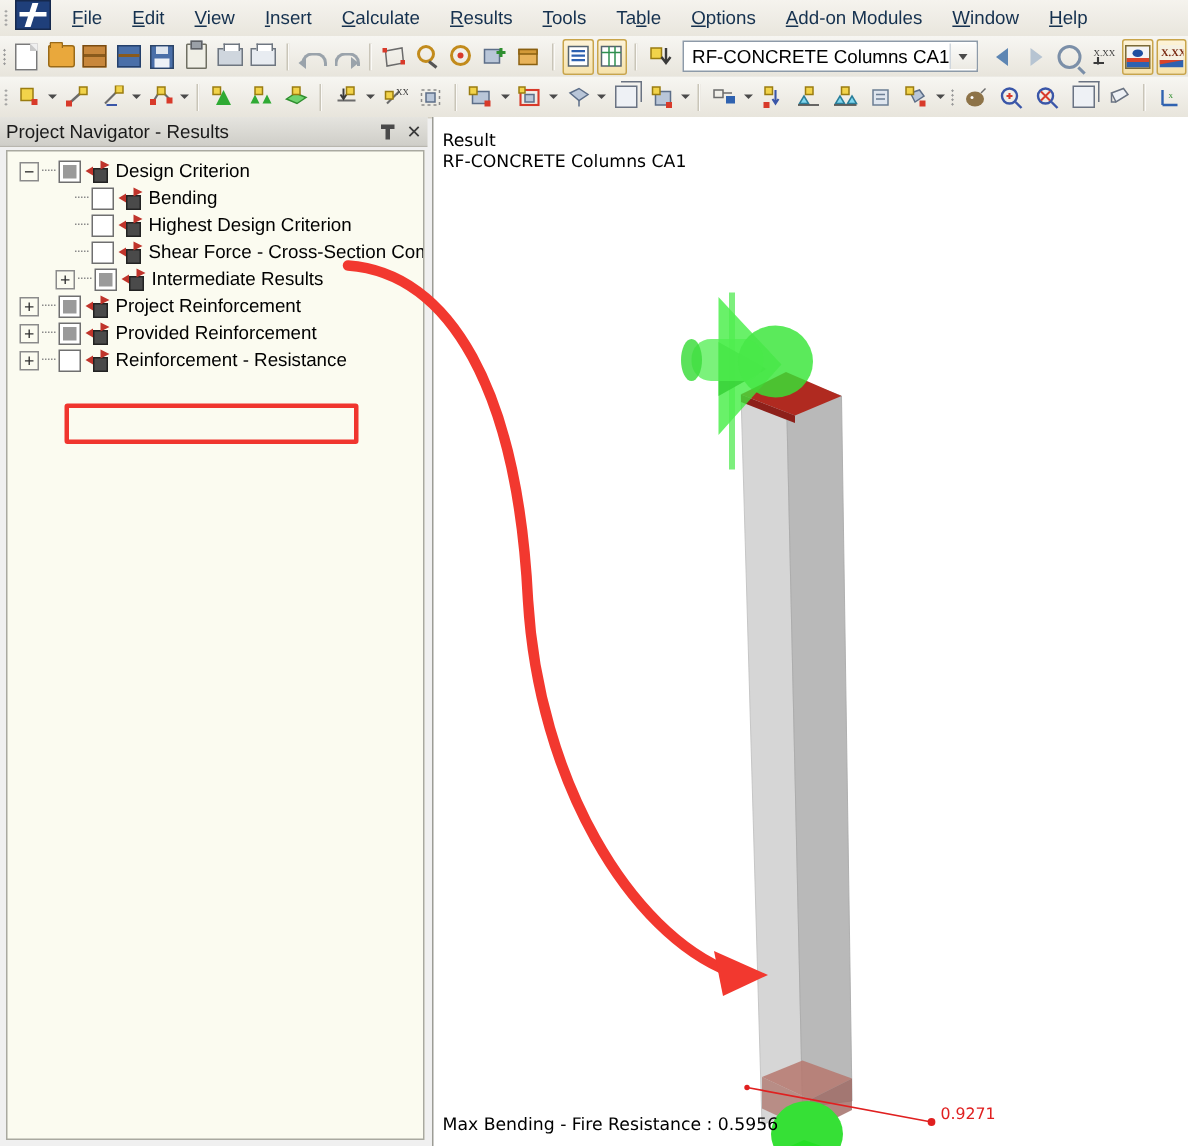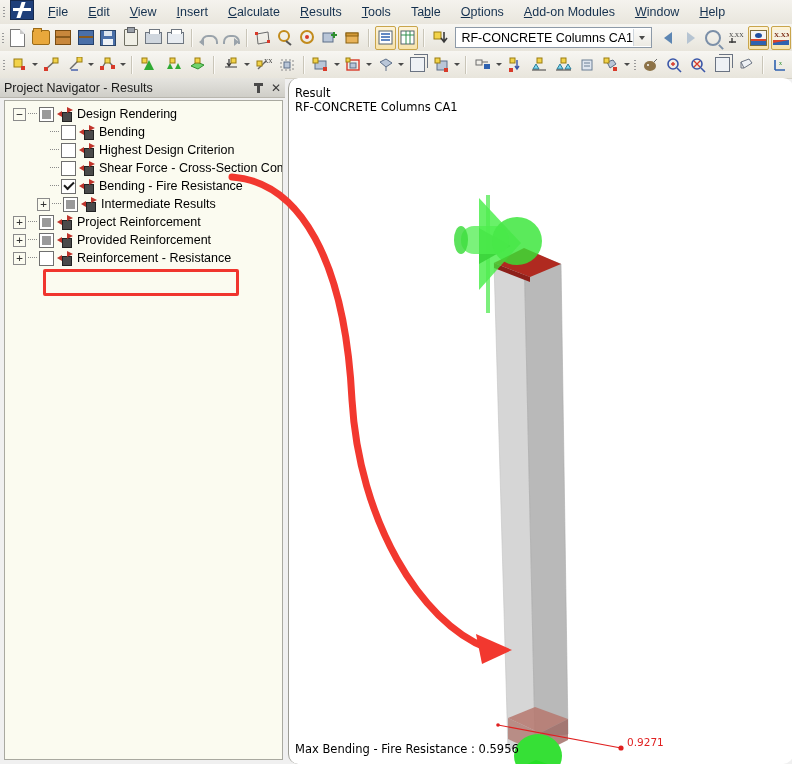--- a/index.html
+++ b/index.html
@@ -144,21 +144,21 @@
   .trow.hl .tlabel{color:#000;}
 
   .hlbox{
     position:absolute;left:38px;top:168px;width:190px;height:21px;
     border:3px solid #f0352e;border-radius:2px;pointer-events:none;
   }
 
   
   .viewwrap{
     position:absolute;left:288px;top:78px;width:504px;height:686px;
-    background:#fff;border-left:1px solid #9c9c95;border-radius:10px;
+    background:#fff;border-left:1px solid #9c9c95;
   }
   .viewtext{position:absolute;left:6px;top:8px;font-size:11.5px;line-height:14px;color:#000;
     font-family:"DejaVu Sans","Liberation Sans",sans-serif;}
   .viewfoot{position:absolute;left:6px;bottom:8px;font-size:11.5px;color:#000;
     font-family:"DejaVu Sans","Liberation Sans",sans-serif;}
   svg.scene{position:absolute;left:0;top:0;width:504px;height:686px;}
   svg.overlay{position:absolute;left:0;top:0;width:792px;height:764px;pointer-events:none;}
 </style>
 </head>
 <body>
@@ -532,21 +532,21 @@
           <div class="trow">
             <span class="indent" style="width: 4px;"></span>
             <span class="expander">−</span>
             <span class="dots"></span>
             <span class="cbx grey"></span>
             <span class="resico">
               <i class="fl1"></i>
               <i class="blk"></i>
               <i class="fl2"></i>
             </span>
-            <span class="tlabel">Design Rendering</span>
+            <span class="tlabel">Design Criterion</span>
           </div>
           <div class="trow">
             <span class="indent" style="width: 28px;"></span>
             <span style="display: inline-block; width: 13px;"></span>
             <span class="dots"></span>
             <span class="cbx "></span>
             <span class="resico">
               <i class="fl1"></i>
               <i class="blk"></i>
               <i class="fl2"></i>
@@ -569,32 +569,20 @@
             <span class="indent" style="width: 28px;"></span>
             <span style="display: inline-block; width: 13px;"></span>
             <span class="dots"></span>
             <span class="cbx "></span>
             <span class="resico">
               <i class="fl1"></i>
               <i class="blk"></i>
               <i class="fl2"></i>
             </span>
             <span class="tlabel">Shear Force - Cross-Section Comp</span>
-          </div>
-          <div class="trow hl">
-            <span class="indent" style="width: 28px;"></span>
-            <span style="display: inline-block; width: 13px;"></span>
-            <span class="dots"></span>
-            <span class="cbx check"></span>
-            <span class="resico">
-              <i class="fl1"></i>
-              <i class="blk"></i>
-              <i class="fl2"></i>
-            </span>
-            <span class="tlabel">Bending - Fire Resistance</span>
           </div>
           <div class="trow">
             <span class="indent" style="width: 28px;"></span>
             <span class="expander">+</span>
             <span class="dots"></span>
             <span class="cbx grey"></span>
             <span class="resico">
               <i class="fl1"></i>
               <i class="blk"></i>
               <i class="fl2"></i>

